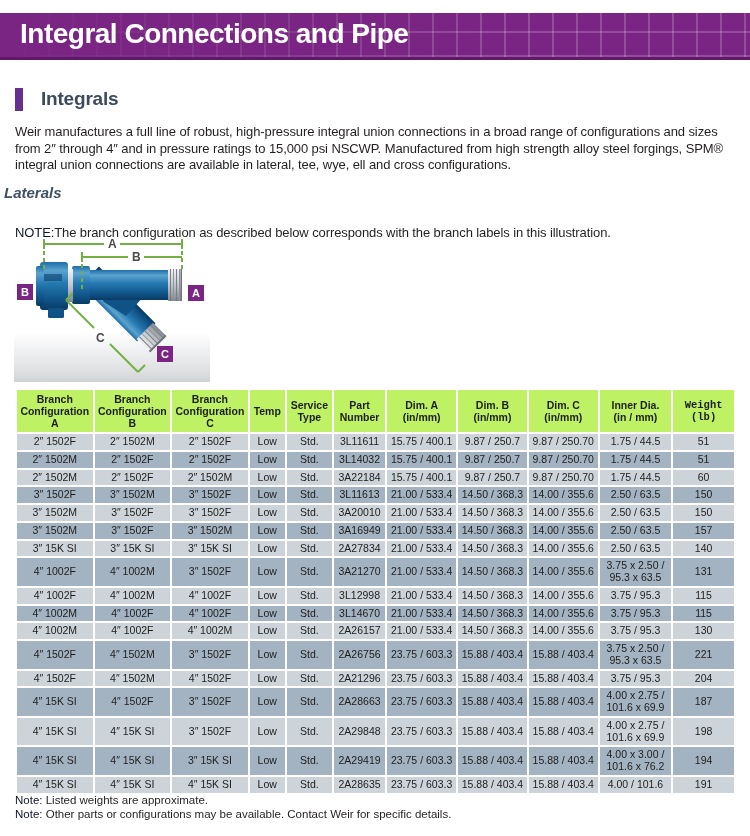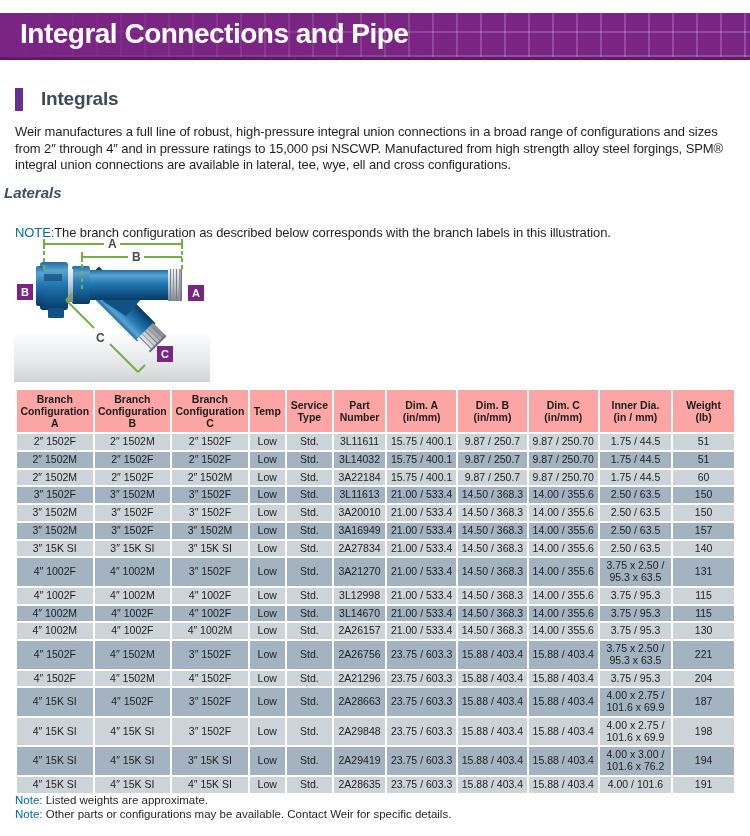--- a/index.html
+++ b/index.html
@@ -28,46 +28,46 @@
 
   
   .intro{position:absolute;top:111px;left:15px;width:724px;
     font-size:13px;line-height:16.5px;color:#231f20;letter-spacing:-0.1px;}
 
   
   .laterals{position:absolute;top:184px;left:4px;margin:0;
     font-size:15px;font-weight:bold;font-style:italic;color:#3e5062;}
 
   .note-line{position:absolute;top:212px;left:15px;font-size:13px;letter-spacing:-0.1px;}
-  .note-cyan{color:#0369a1;}
+  .note-cyan{color:#0f172a;}
 
   
   .illustration{position:absolute;top:236px;left:14px;width:196px;height:148px;}
 
   
   .table-wrap{position:absolute;top:388px;left:15px;width:721px;}
   table.spec{width:100%;border-collapse:separate;border-spacing:2px;table-layout:fixed;}
   table.spec th{
-    background:#fca5a5;color:#1d1d1b;font-weight:bold;
+    background:#bef264;color:#1d1d1b;font-weight:bold;
     font-size:10.5px;line-height:1.15;padding:3px 1px;text-align:center;
     white-space:pre-line;vertical-align:middle;
   }
   table.spec td{
     font-size:10.5px;line-height:1.12;padding:2px 1px;text-align:center;
     white-space:pre-line;vertical-align:middle;color:#1d1d1b;
   }
   tr.light td{background:#ccd4da;}
   tr.dark td{background:#a4b3c2;}
   table.spec th:nth-child(1),table.spec th:nth-child(2),table.spec th:nth-child(3){width:10.9%;}
   table.spec th:nth-child(4){width:4.9%;}
   table.spec th:nth-child(5){width:6.4%;}
   table.spec th:nth-child(6){width:7.3%;}
   table.spec th:nth-child(7),table.spec th:nth-child(8),table.spec th:nth-child(9){width:9.9%;}
   table.spec th:nth-child(10){width:10.3%;}
-  table.spec th:nth-child(11){width:8.7%;}
+  table.spec th:nth-child(11){width:8.7%;font-family:Liberation Mono, monospace;}
 
   
   .footer-notes{position:absolute;top:793px;left:15px;font-size:11.5px;line-height:14px;}
   .footer-notes .row{margin:0;}
 </style>
 </head>
 <body>
 
 <div class="page">
 

